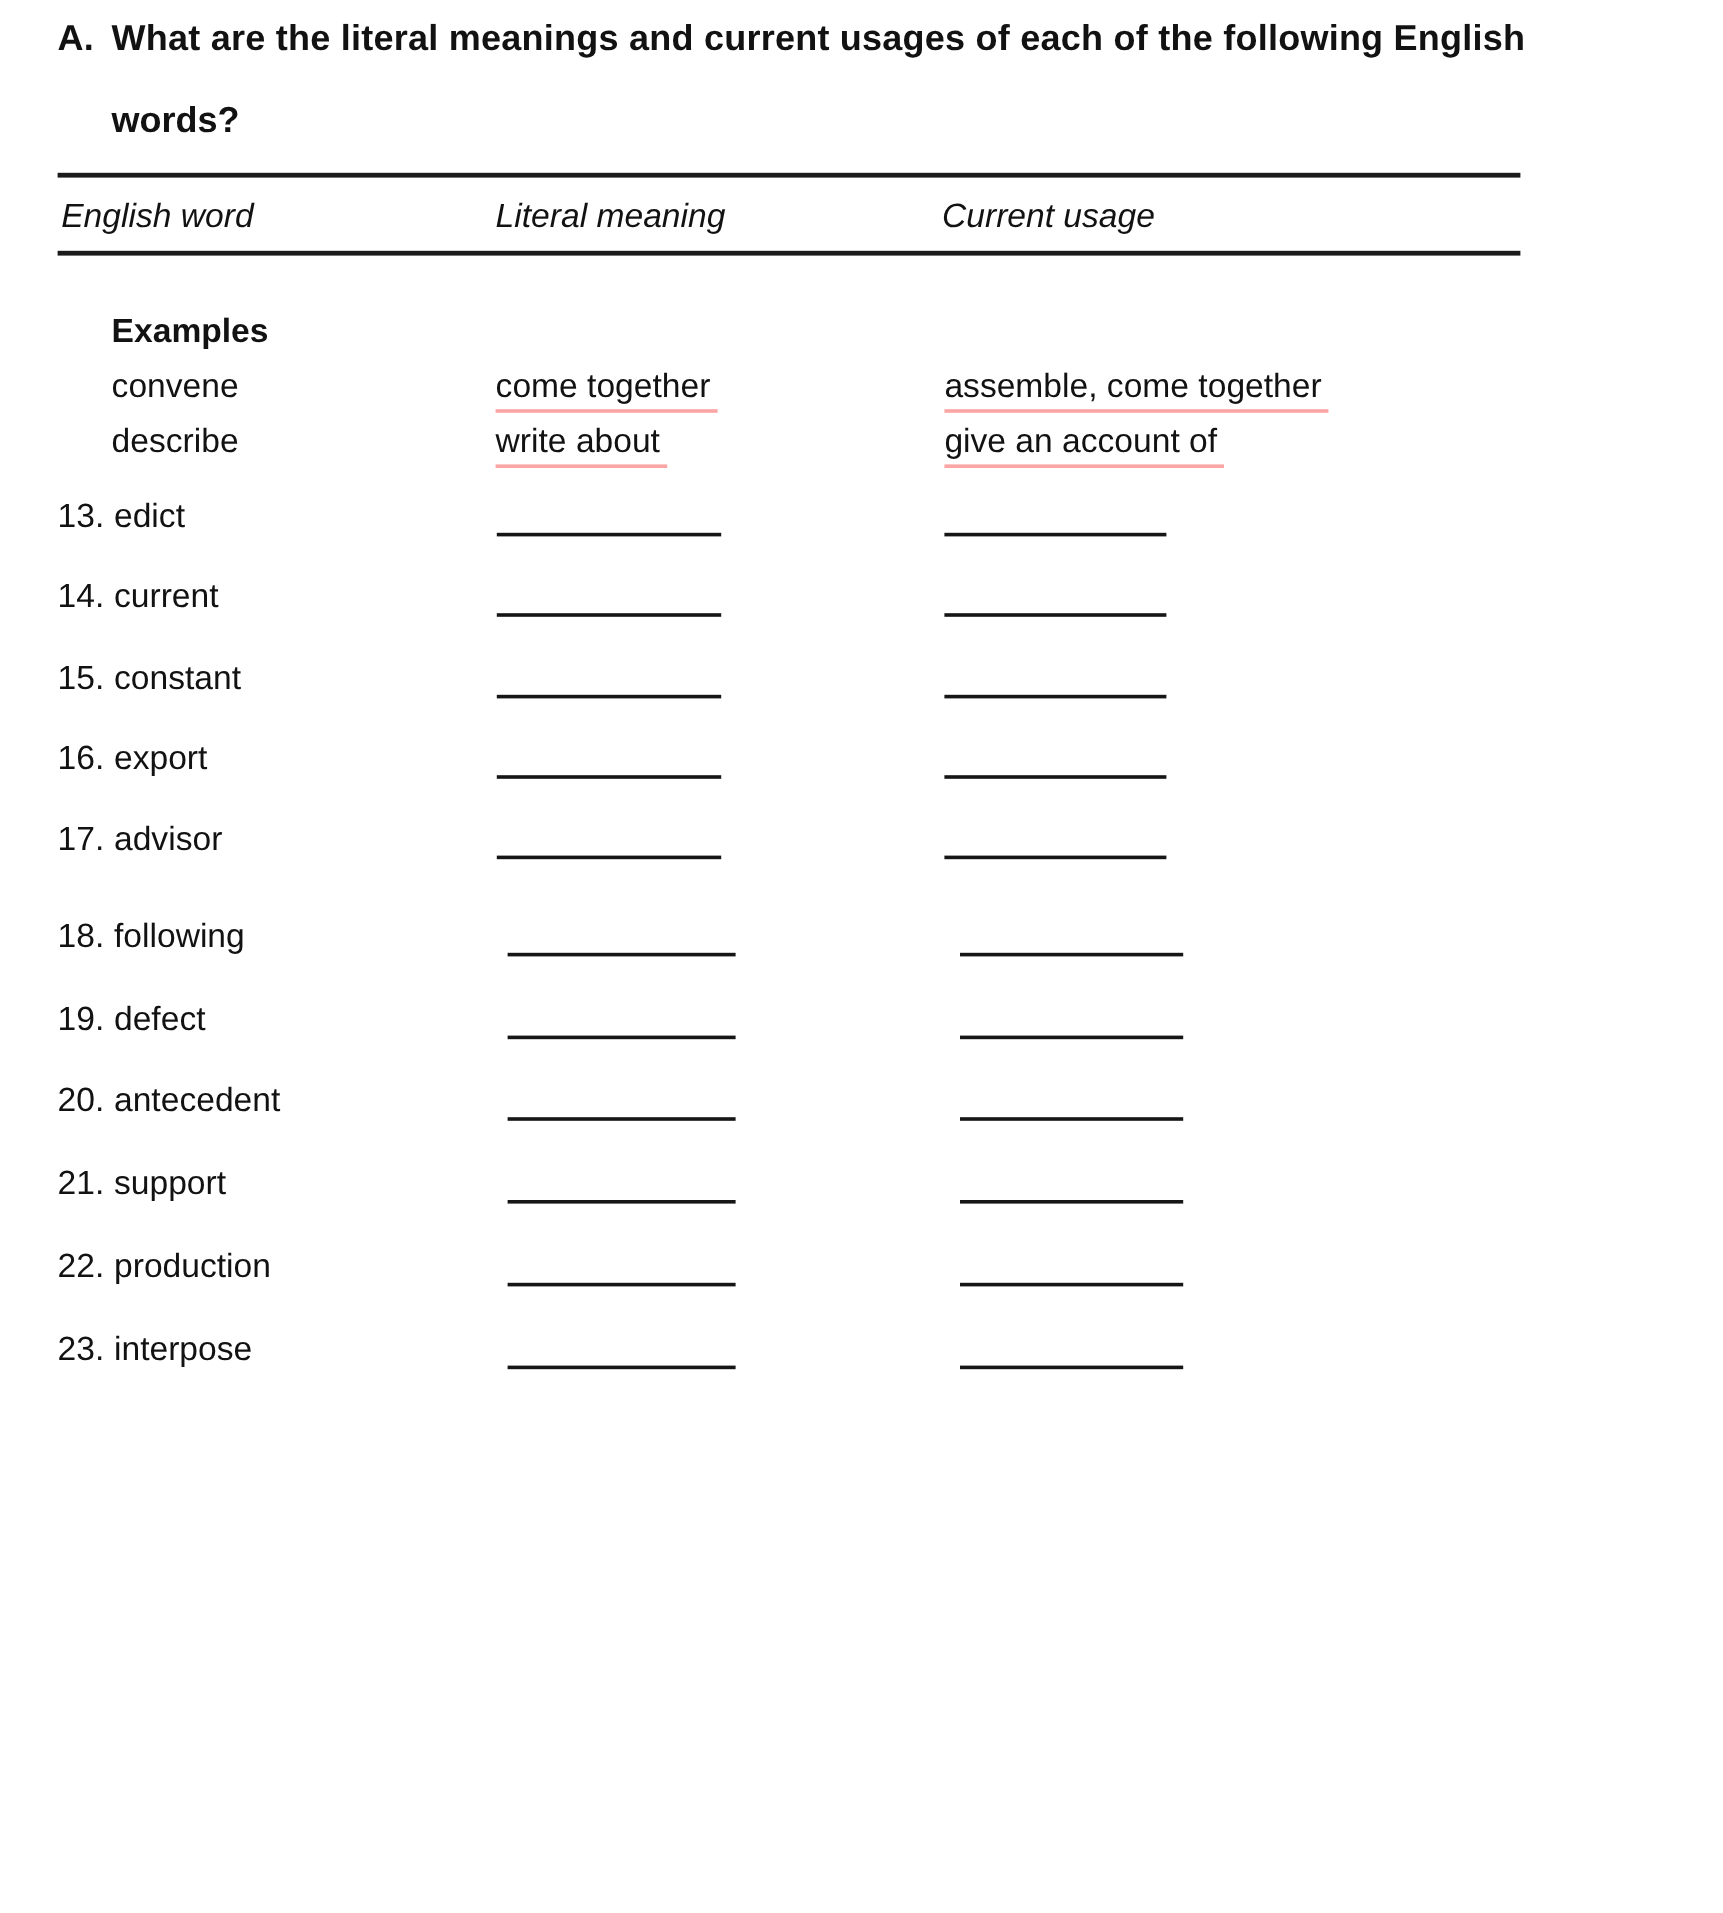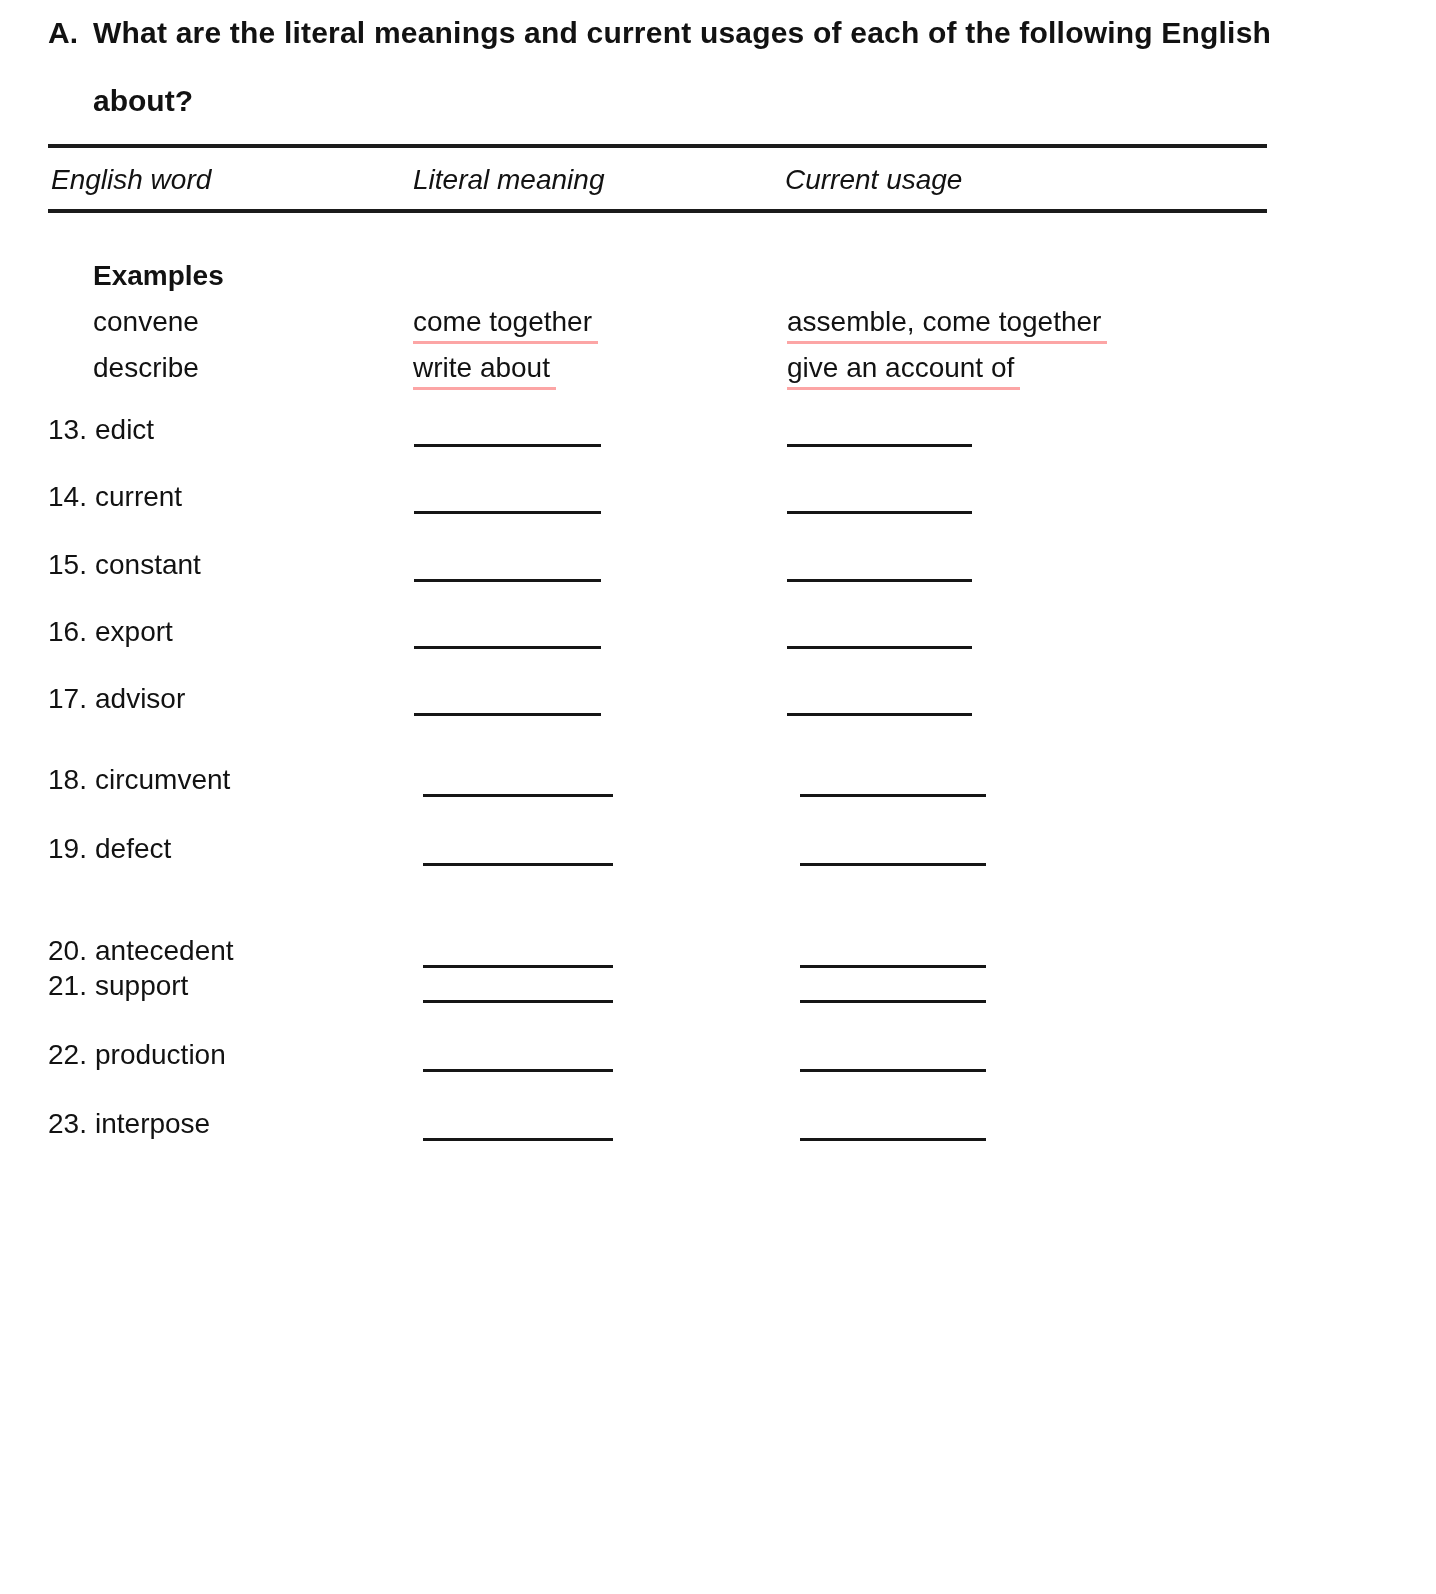--- a/index.html
+++ b/index.html
@@ -32,37 +32,37 @@
   .exrow{left:0;width:100%;height:42px;}
   .ex-0{top:306px;}
   .ex-1{top:352px;}
   .exrow .c1{position:absolute;left:93px;font-size:28px;white-space:nowrap;}
   .exrow .c2{position:absolute;left:413px;font-size:28px;white-space:nowrap;}
   .exrow .c3{position:absolute;left:787px;font-size:28px;white-space:nowrap;}
   .u{border-bottom:3px solid #fca5a5;padding-right:6px;padding-bottom:3px;}
   
   .item{left:0;width:100%;height:46px;}
   .i13{top:414px;} .i14{top:481px;} .i15{top:549px;} .i16{top:616px;} .i17{top:683px;}
-  .i18{top:764px;} .i19{top:833px;text-align:center;} .i20{top:935px;} .i21{top:970px;} .i22{top:1039px;} .i23{top:1108px;}
+  .i18{top:764px;} .i19{top:833px;text-align:center;} .i20{top:901px;} .i21{top:970px;} .i22{top:1039px;} .i23{top:1108px;}
   .item .num{position:absolute;left:48px;font-size:28px;white-space:nowrap;}
   .item .word{position:absolute;left:95px;font-size:28px;white-space:nowrap;}
   .blank{position:absolute;top:30px;height:3px;background:#161616;}
   .item .blank-lit{left:414px;width:187px;}
   .item .blank-cur{left:787px;width:185px;}
   .item.g2 .blank-lit{left:423px;width:190px;}
   .item.g2 .blank-cur{left:800px;width:186px;}
 </style>
 </head>
 <body>
 
 <div class="page">
 
   <span class="abs title-prefix">A.</span>
   <span class="abs title-line1">What are the literal meanings and current usages of each of the following English</span>
-  <span class="abs title-line2">about?</span>
+  <span class="abs title-line2">words?</span>
 
   <div class="abs rule rule-top"></div>
 
   <div class="abs thead">
     <span class="th th-1">English word</span>
     <span class="th th-2">Literal meaning</span>
     <span class="th th-3">Current usage</span>
   </div>
 
   <div class="abs rule rule-mid"></div>
@@ -106,21 +106,21 @@
   </div>
   <div class="abs item i17">
     <span class="num">17.</span>
     <span class="word">advisor</span>
     <span class="blank blank-lit"></span>
     <span class="blank blank-cur"></span>
   </div>
 
   <div class="abs item g2 i18">
     <span class="num">18.</span>
-    <span class="word">circumvent</span>
+    <span class="word">following</span>
     <span class="blank blank-lit"></span>
     <span class="blank blank-cur"></span>
   </div>
   <div class="abs item g2 i19">
     <span class="num">19.</span>
     <span class="word">defect</span>
     <span class="blank blank-lit"></span>
     <span class="blank blank-cur"></span>
   </div>
   <div class="abs item g2 i20">

